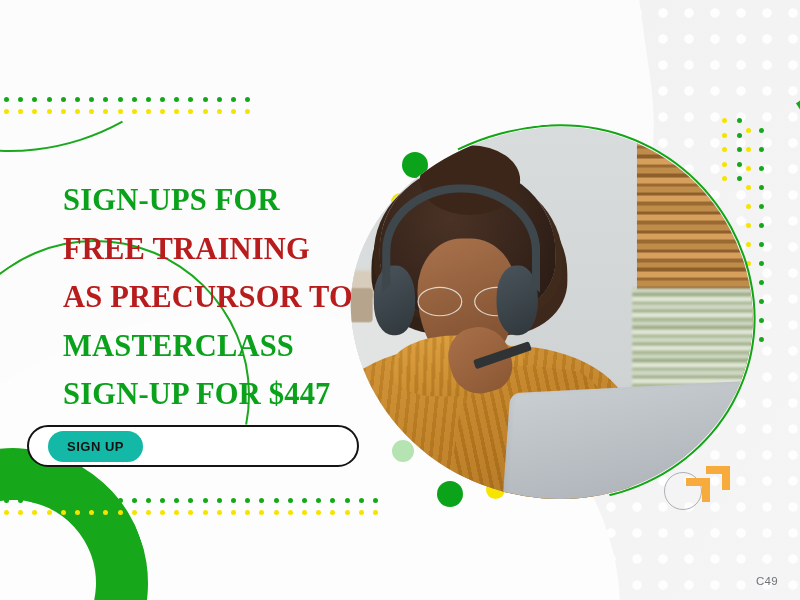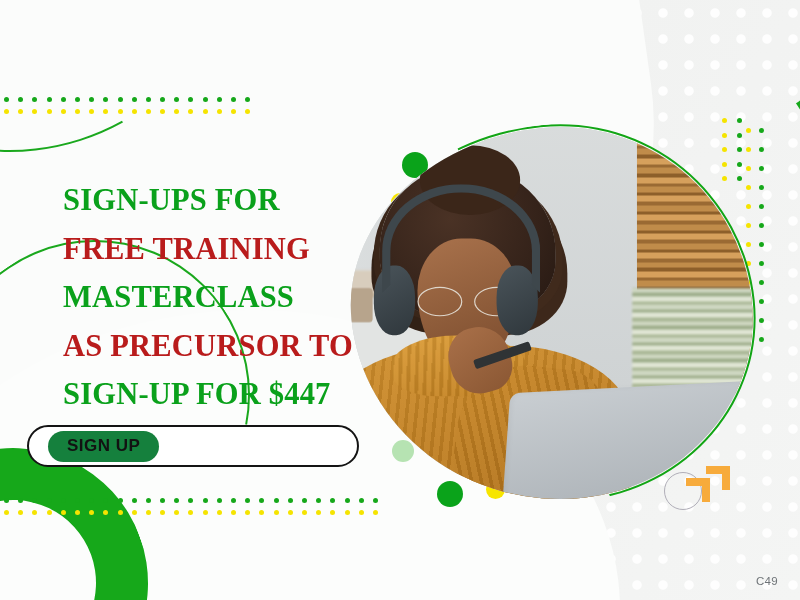--- a/index.html
+++ b/index.html
@@ -203,24 +203,24 @@
     font-family:"Liberation Sans", sans-serif;
     font-size:12.4px;
     font-weight:700;
     color:#1a1a1a;
     letter-spacing:.1px;
     height:100%;
   }
   .email-input::placeholder { color:#1a1a1a; opacity:1; }
   .signup-btn {
     border:0;
-    background:#15803d;
+    background:#14b8a6;
     color:#121212;
     font-family:"Liberation Sans", sans-serif;
-    font-size:17px;
+    font-size:13px;
     font-weight:700;
     letter-spacing:.5px;
     height:31px;
     padding:0 19px;
     border-radius:16px;
     cursor:pointer;
   }
 
   
   .photo-wrap {
@@ -560,22 +560,22 @@
   <div class="circle c-yellow" style="left:391px; top:193px; width:18px;  height:18px;"></div>
   <div class="circle c-lightgreen" style="left:479px; top:139px; width:20px;  height:20px;"></div>
   <div class="circle c-lightgreen" style="left:392px; top:440px; width:22px;  height:22px;"></div>
   <div class="circle c-green" style="left:437px; top:481px; width:26px;  height:26px;"></div>
   <div class="circle c-yellow" style="left:486px; top:480px; width:19px;  height:19px;"></div>
 
 
   <div class="headline">
     <div class="line ln-green">SIGN-UPS FOR</div>
     <div class="line ln-dark">FREE TRAINING</div>
+    <div class="line ln-dark">AS PRECURSOR TO</div>
     <div class="line ln-green">MASTERCLASS</div>
-    <div class="line ln-dark">AS PRECURSOR TO</div>
     <div class="line ln-green">SIGN-UP FOR $447</div>
   </div>
 
   <div class="signup-form">
     <button class="signup-btn">SIGN UP</button>
   </div>
 
   <div class="photo-wrap">
     <div class="photo-blob">
       <div class="scene">

